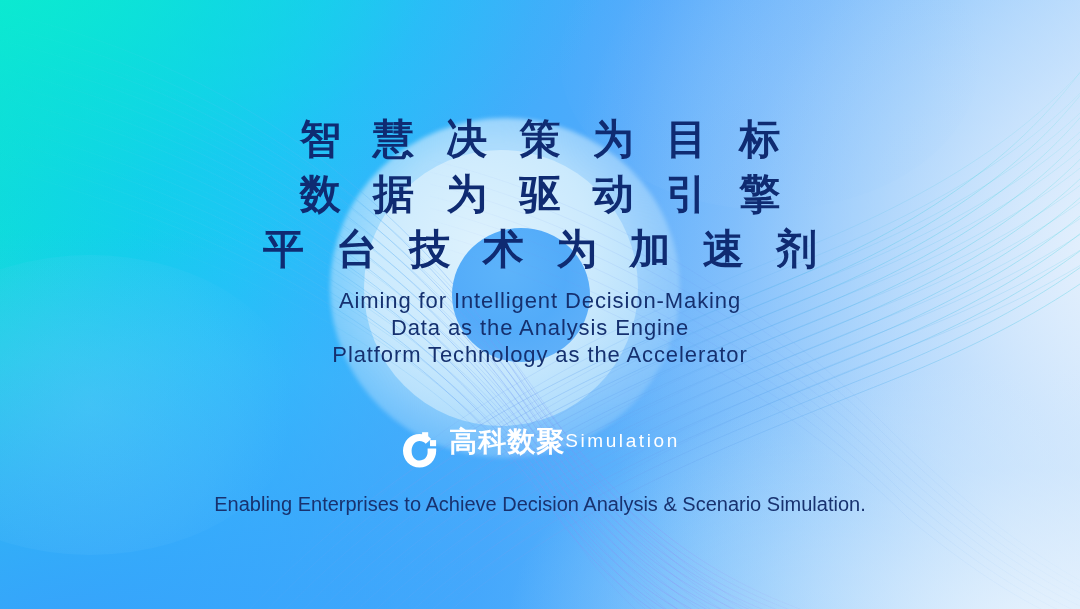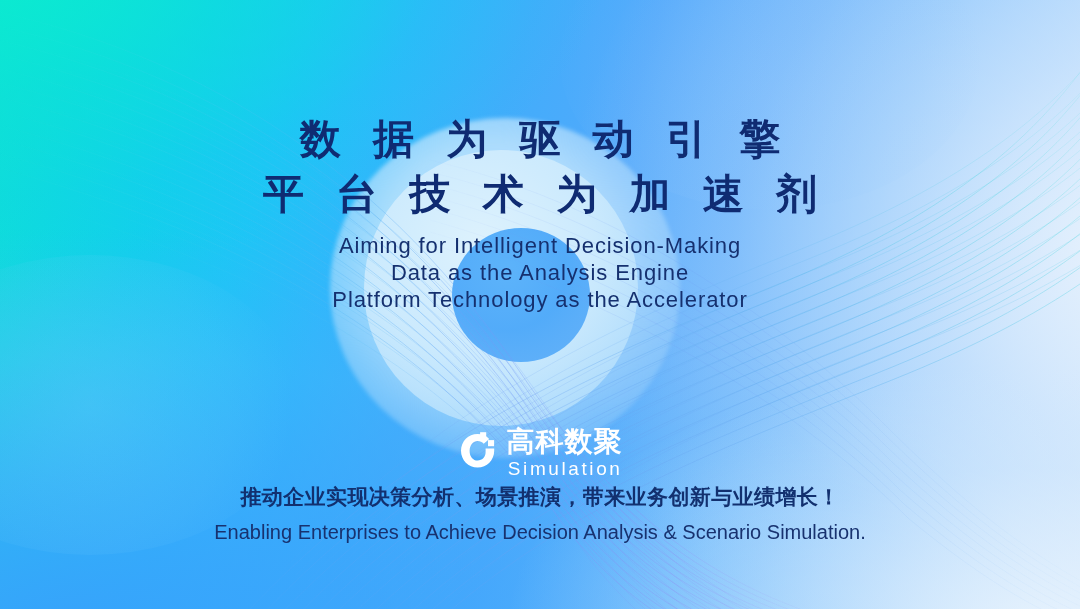--- a/index.html
+++ b/index.html
@@ -176,22 +176,22 @@
     align-items: flex-start;
     gap: 9px;
   }
   .logo-mark {
     width: 40px; height: 40px;
     flex: 0 0 auto;
     margin-top: 3px;
   }
   .logo-words {
     display: flex;
-    flex-direction: column;
-    align-items: flex-end;
+    flex-direction: row;
+    align-items: flex-start;
     line-height: 1;
   }
   .logo-cn {
     color: #ffffff;
     font-size: 28px;
     font-weight: 700;
     letter-spacing: 1px;
     font-family: "DejaVu Sans", "Liberation Sans", sans-serif;
   }
   .logo-en {
@@ -314,20 +314,21 @@
       <use href="#fanL" stroke="url(#gL)" opacity="0.45" transform="translate(26,34)"></use>
       <use href="#fanM" stroke="url(#gM)" opacity="0.55"></use>
       <use href="#fanR" stroke="url(#gR)" opacity="0.75"></use>
       <use href="#fanR" stroke="url(#gR)" opacity="0.40" transform="translate(34,-40)"></use>
     </g>
   </svg>
 
   <div class="content">
 
     <div class="headline">
+      <span class="hl-line">智 慧 决 策 为 目 标</span>
       <span class="hl-line">数 据 为 驱 动 引 擎</span>
       <span class="hl-line">平 台 技 术 为 加 速 剂</span>
     </div>
 
     <div class="subhead">
       <span class="sh-line">Aiming for Intelligent Decision-Making</span>
       <span class="sh-line">Data as the Analysis Engine</span>
       <span class="sh-line">Platform Technology as the Accelerator</span>
     </div>
   </div>
@@ -355,19 +356,18 @@
       <rect x="22.1" y="9.1" width="6.1" height="6.1" fill="#ffffff" opacity="0.0"></rect>
       <rect x="30.0" y="1.2" width="6.1" height="6.1" fill="#ffffff" opacity="0.0"></rect>
     </svg>
     <div class="logo-words">
       <span class="logo-cn">高科数聚</span>
       <span class="logo-en">Simulation</span>
     </div>
   </div>
 
   <div class="footer">
-    <div class="footer-cn">推动企业实现决策分析、场景推演，带来业务创新与业绩增长！</div>
     <div class="footer-en">
       <span class="fe-line">Enabling Enterprises to Achieve Decision Analysis &amp; Scenario Simulation.</span>
     </div>
   </div>
 
 </div>
 
 </body></html>

